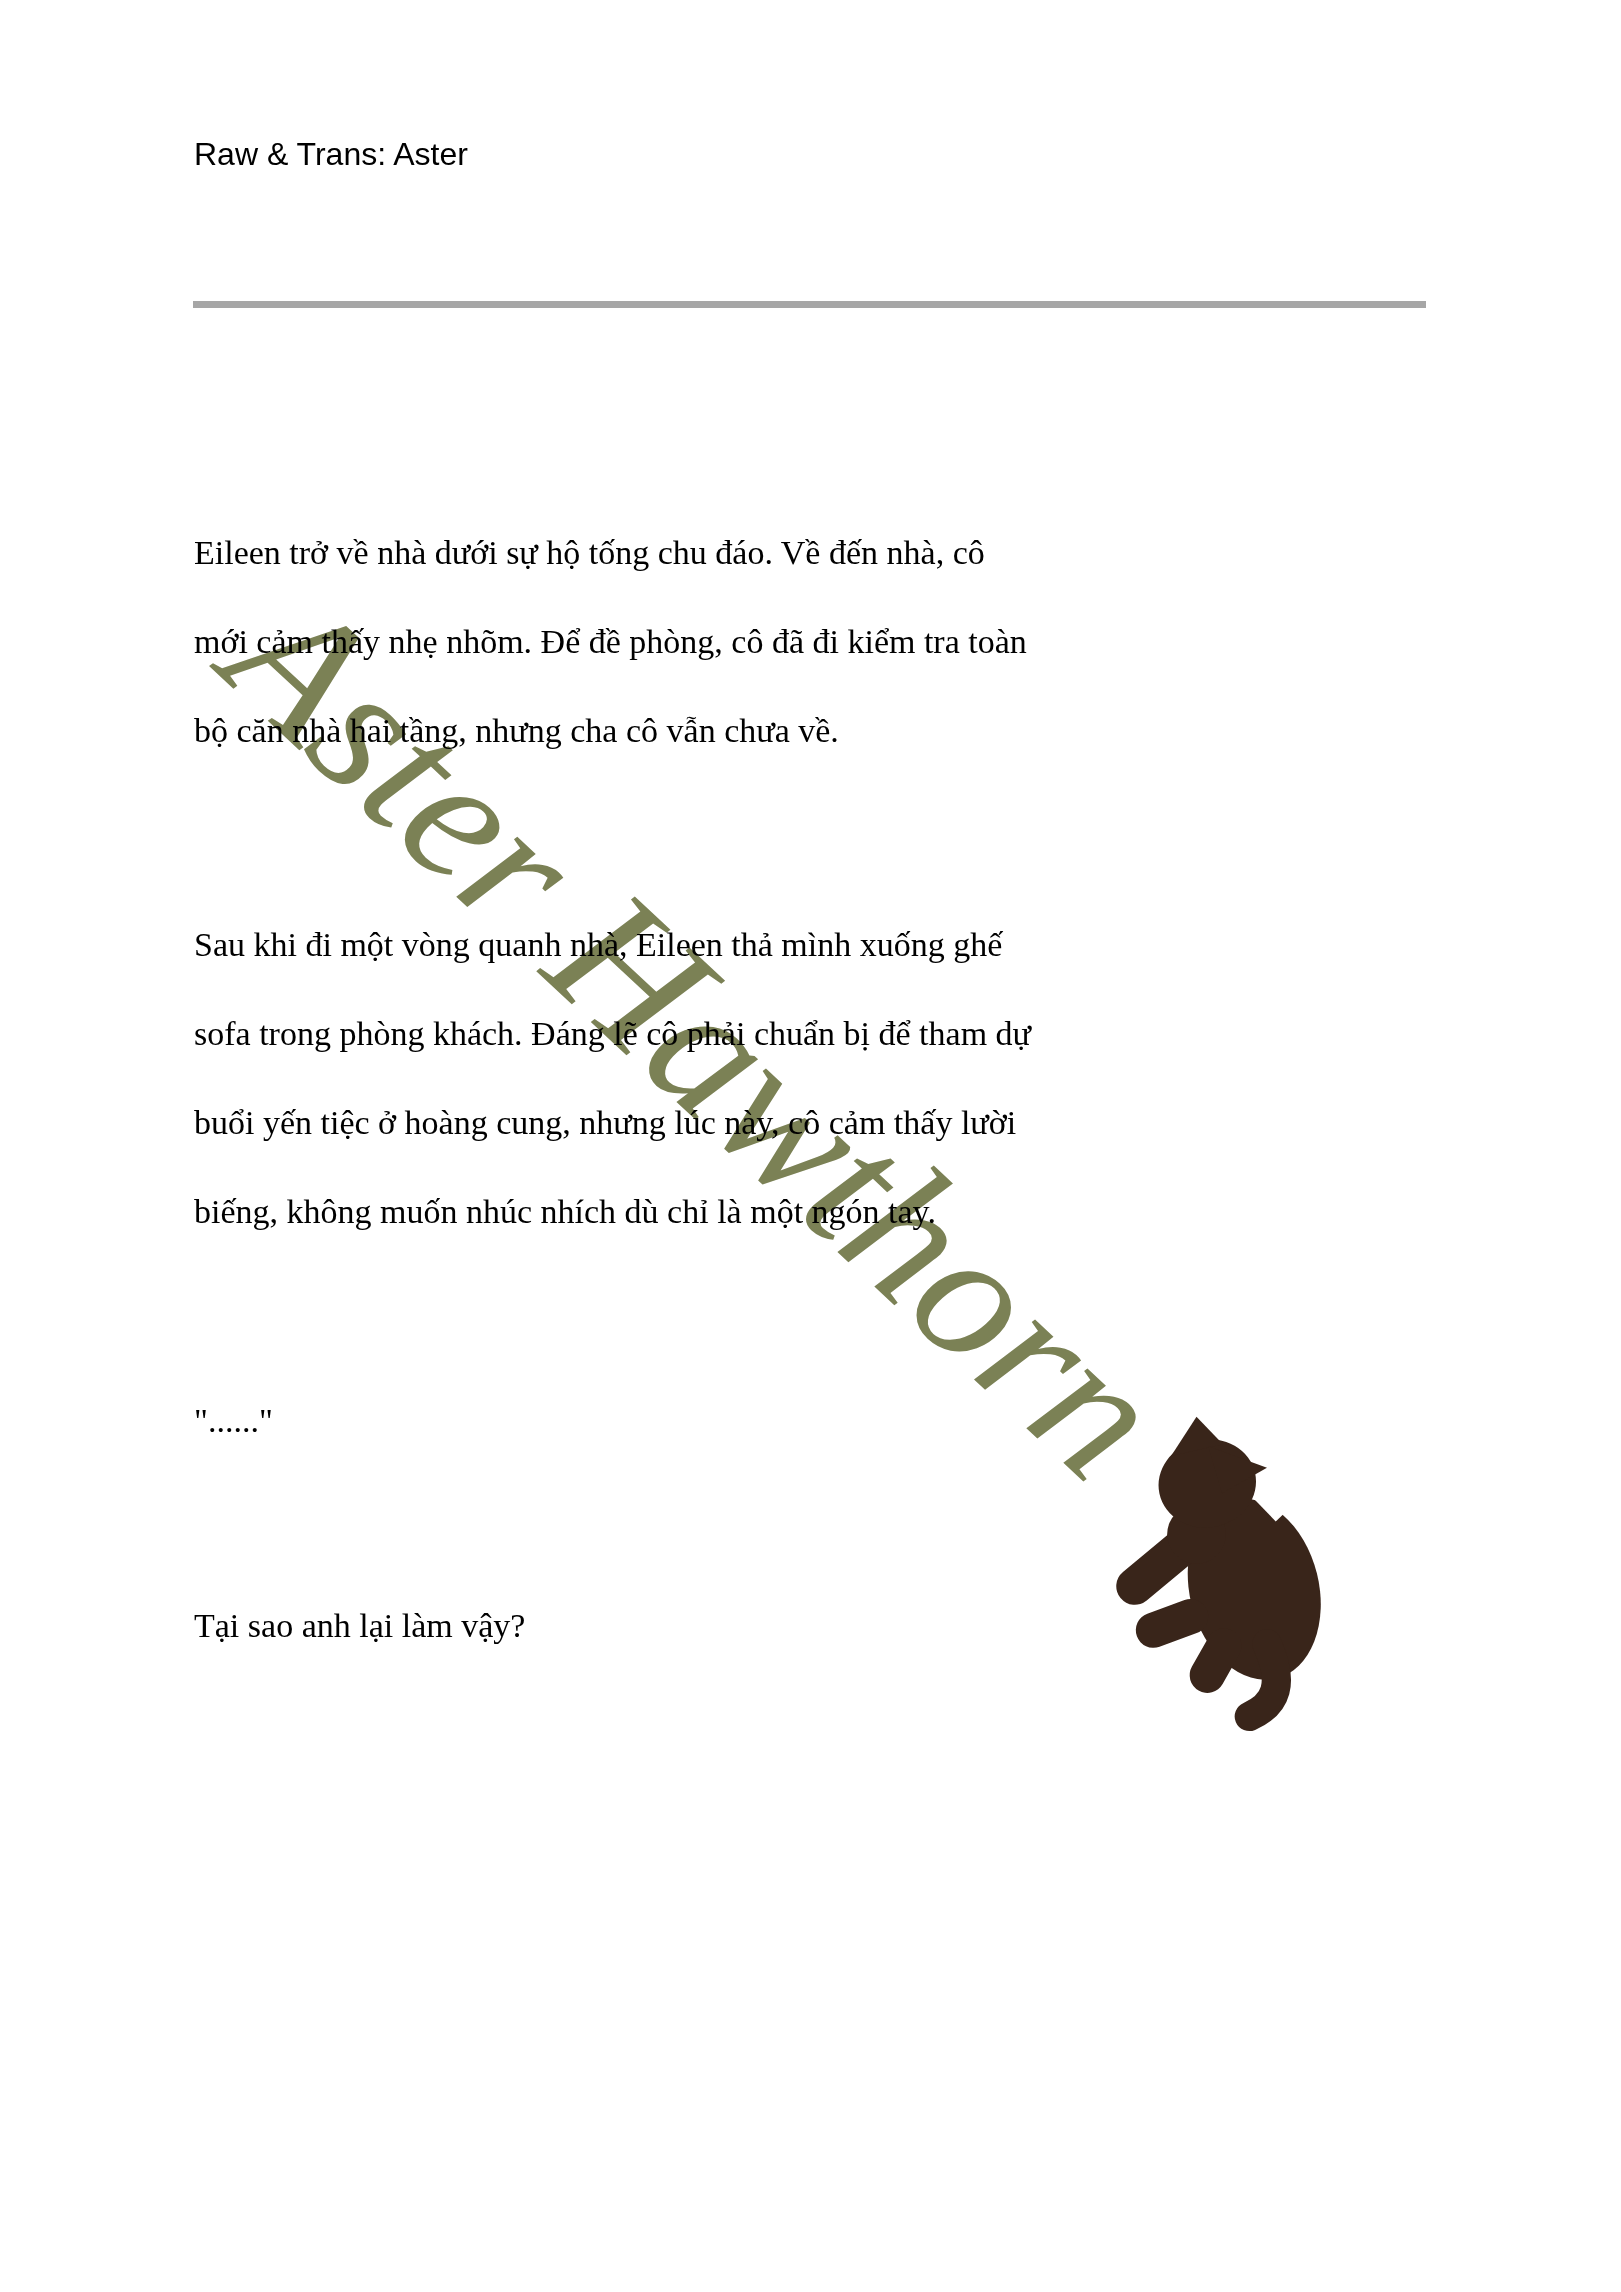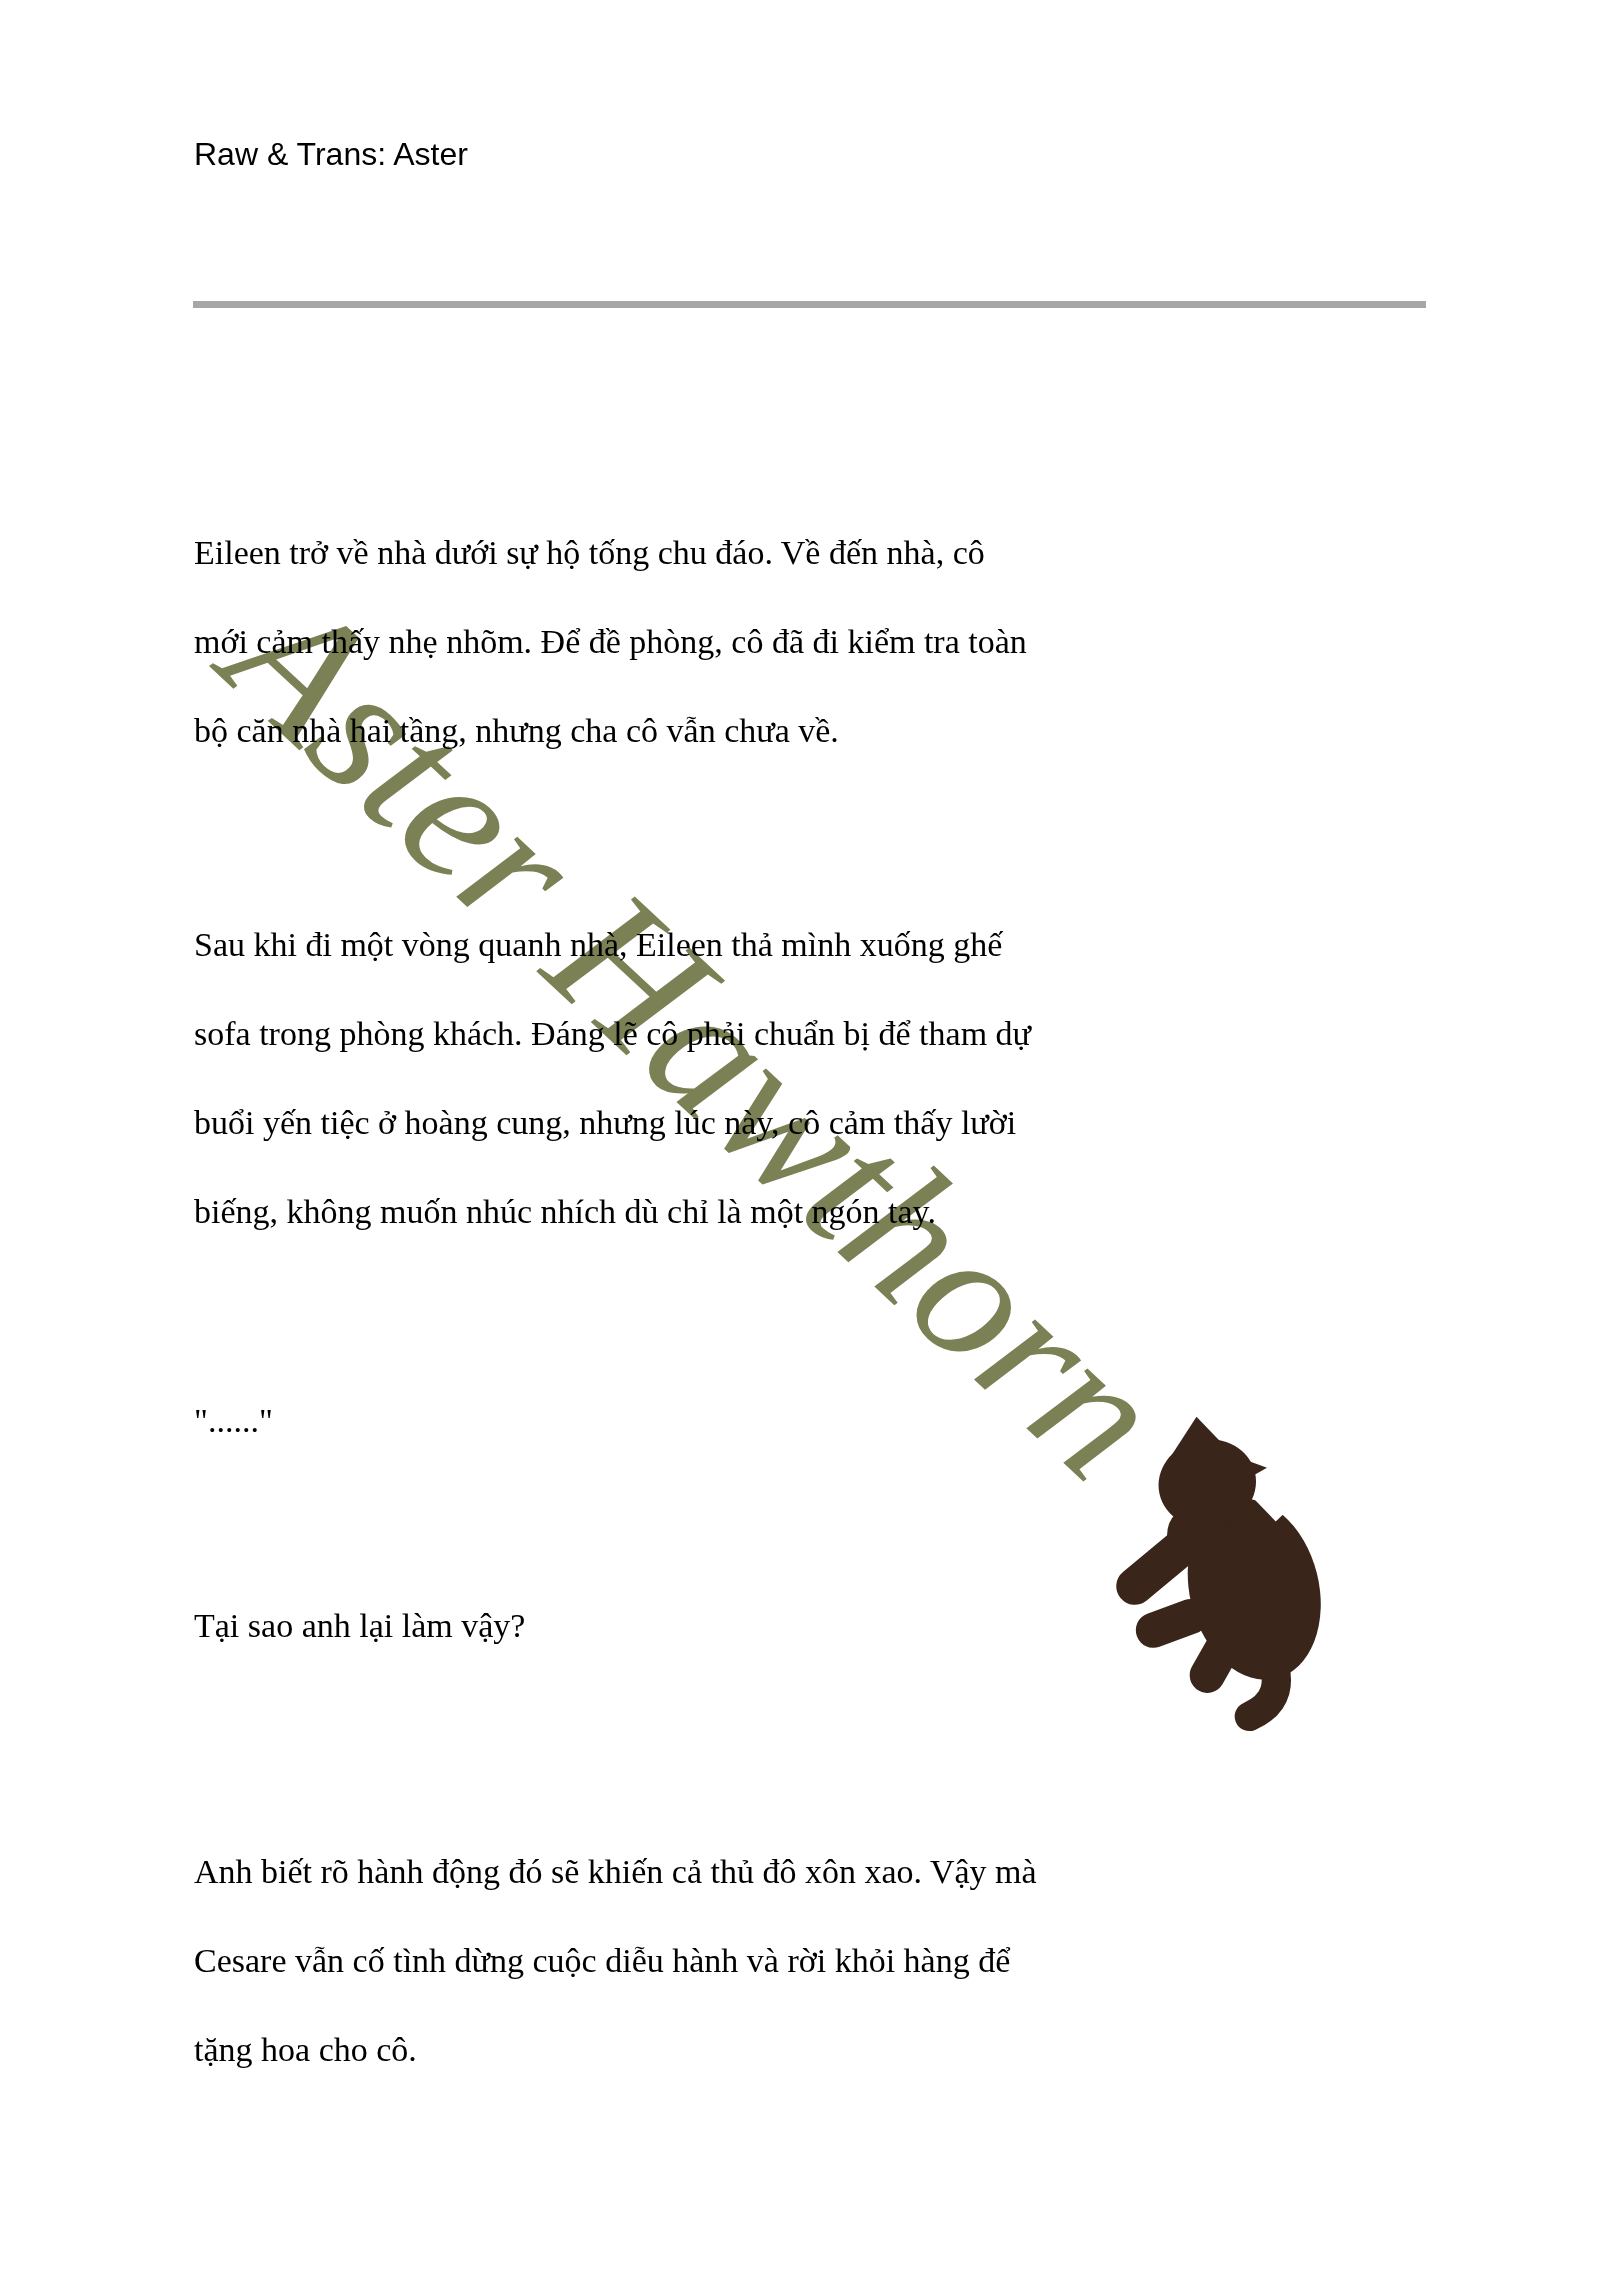--- a/index.html
+++ b/index.html
@@ -92,23 +92,20 @@
 
   <p class="para p2">Sau khi đi một vòng quanh nhà, Eileen thả mình xuống ghế
 sofa trong phòng khách. Đáng lẽ cô phải chuẩn bị để tham dự
 buổi yến tiệc ở hoàng cung, nhưng lúc này, cô cảm thấy lười
 biếng, không muốn nhúc nhích dù chỉ là một ngón tay.</p>
 
   <p class="para p3">"......"</p>
 
   <p class="para p4">Tại sao anh lại làm vậy?</p>
 
-  <p class="para p5">Anh biết rõ hành động đó sẽ khiến cả thủ đô xôn xao. Vậy mà
-Cesare vẫn cố tình dừng cuộc diễu hành và rời khỏi hàng để
-tặng hoa cho cô.</p>
 
   <svg class="cat" viewBox="0 0 220 330" xmlns="http://www.w3.org/2000/svg">
 
     <ellipse cx="145" cy="182" rx="66" ry="94" transform="rotate(-14 145 182)" fill="#39251a"></ellipse>
 
     <path d="M158 238 C176 278 168 300 140 312" fill="none" stroke-width="30" stroke-linecap="round" stroke="#39251a"></path>
 
     <path d="M114 240 L97 270" fill="none" stroke-width="36" stroke-linecap="round" stroke="#39251a"></path>
 
     <path d="M80 210 L42 224" fill="none" stroke-width="36" stroke-linecap="round" stroke="#39251a"></path>

